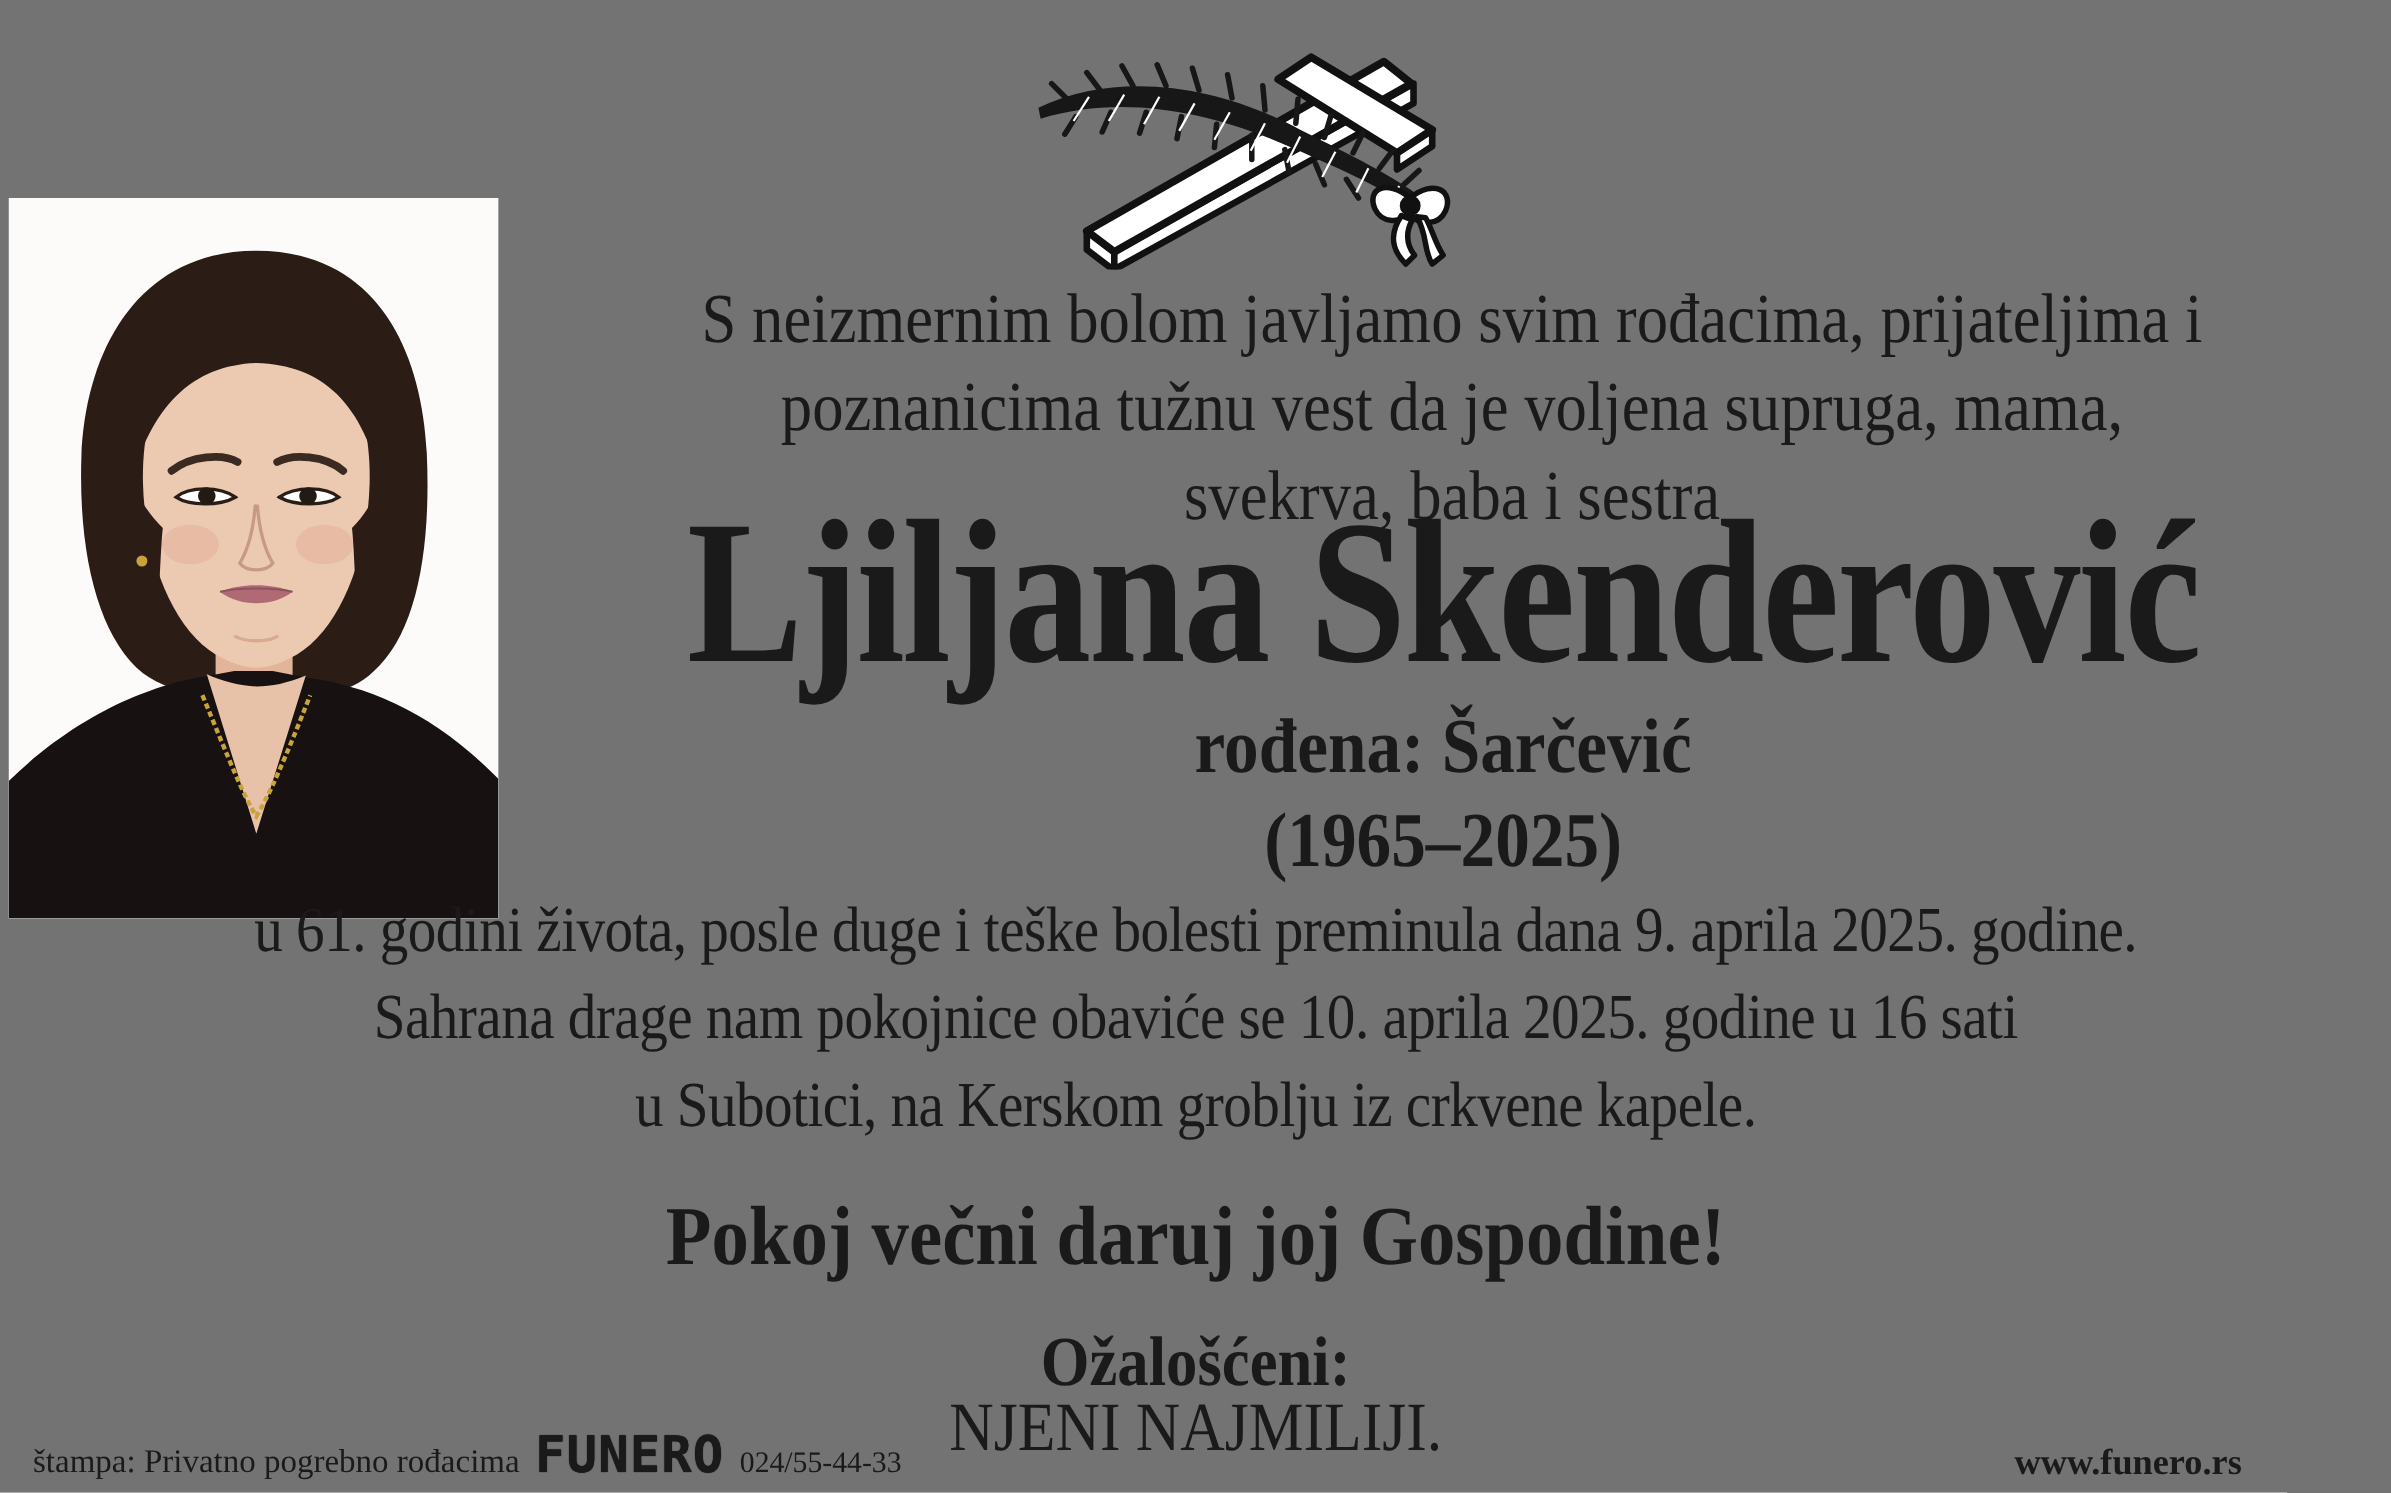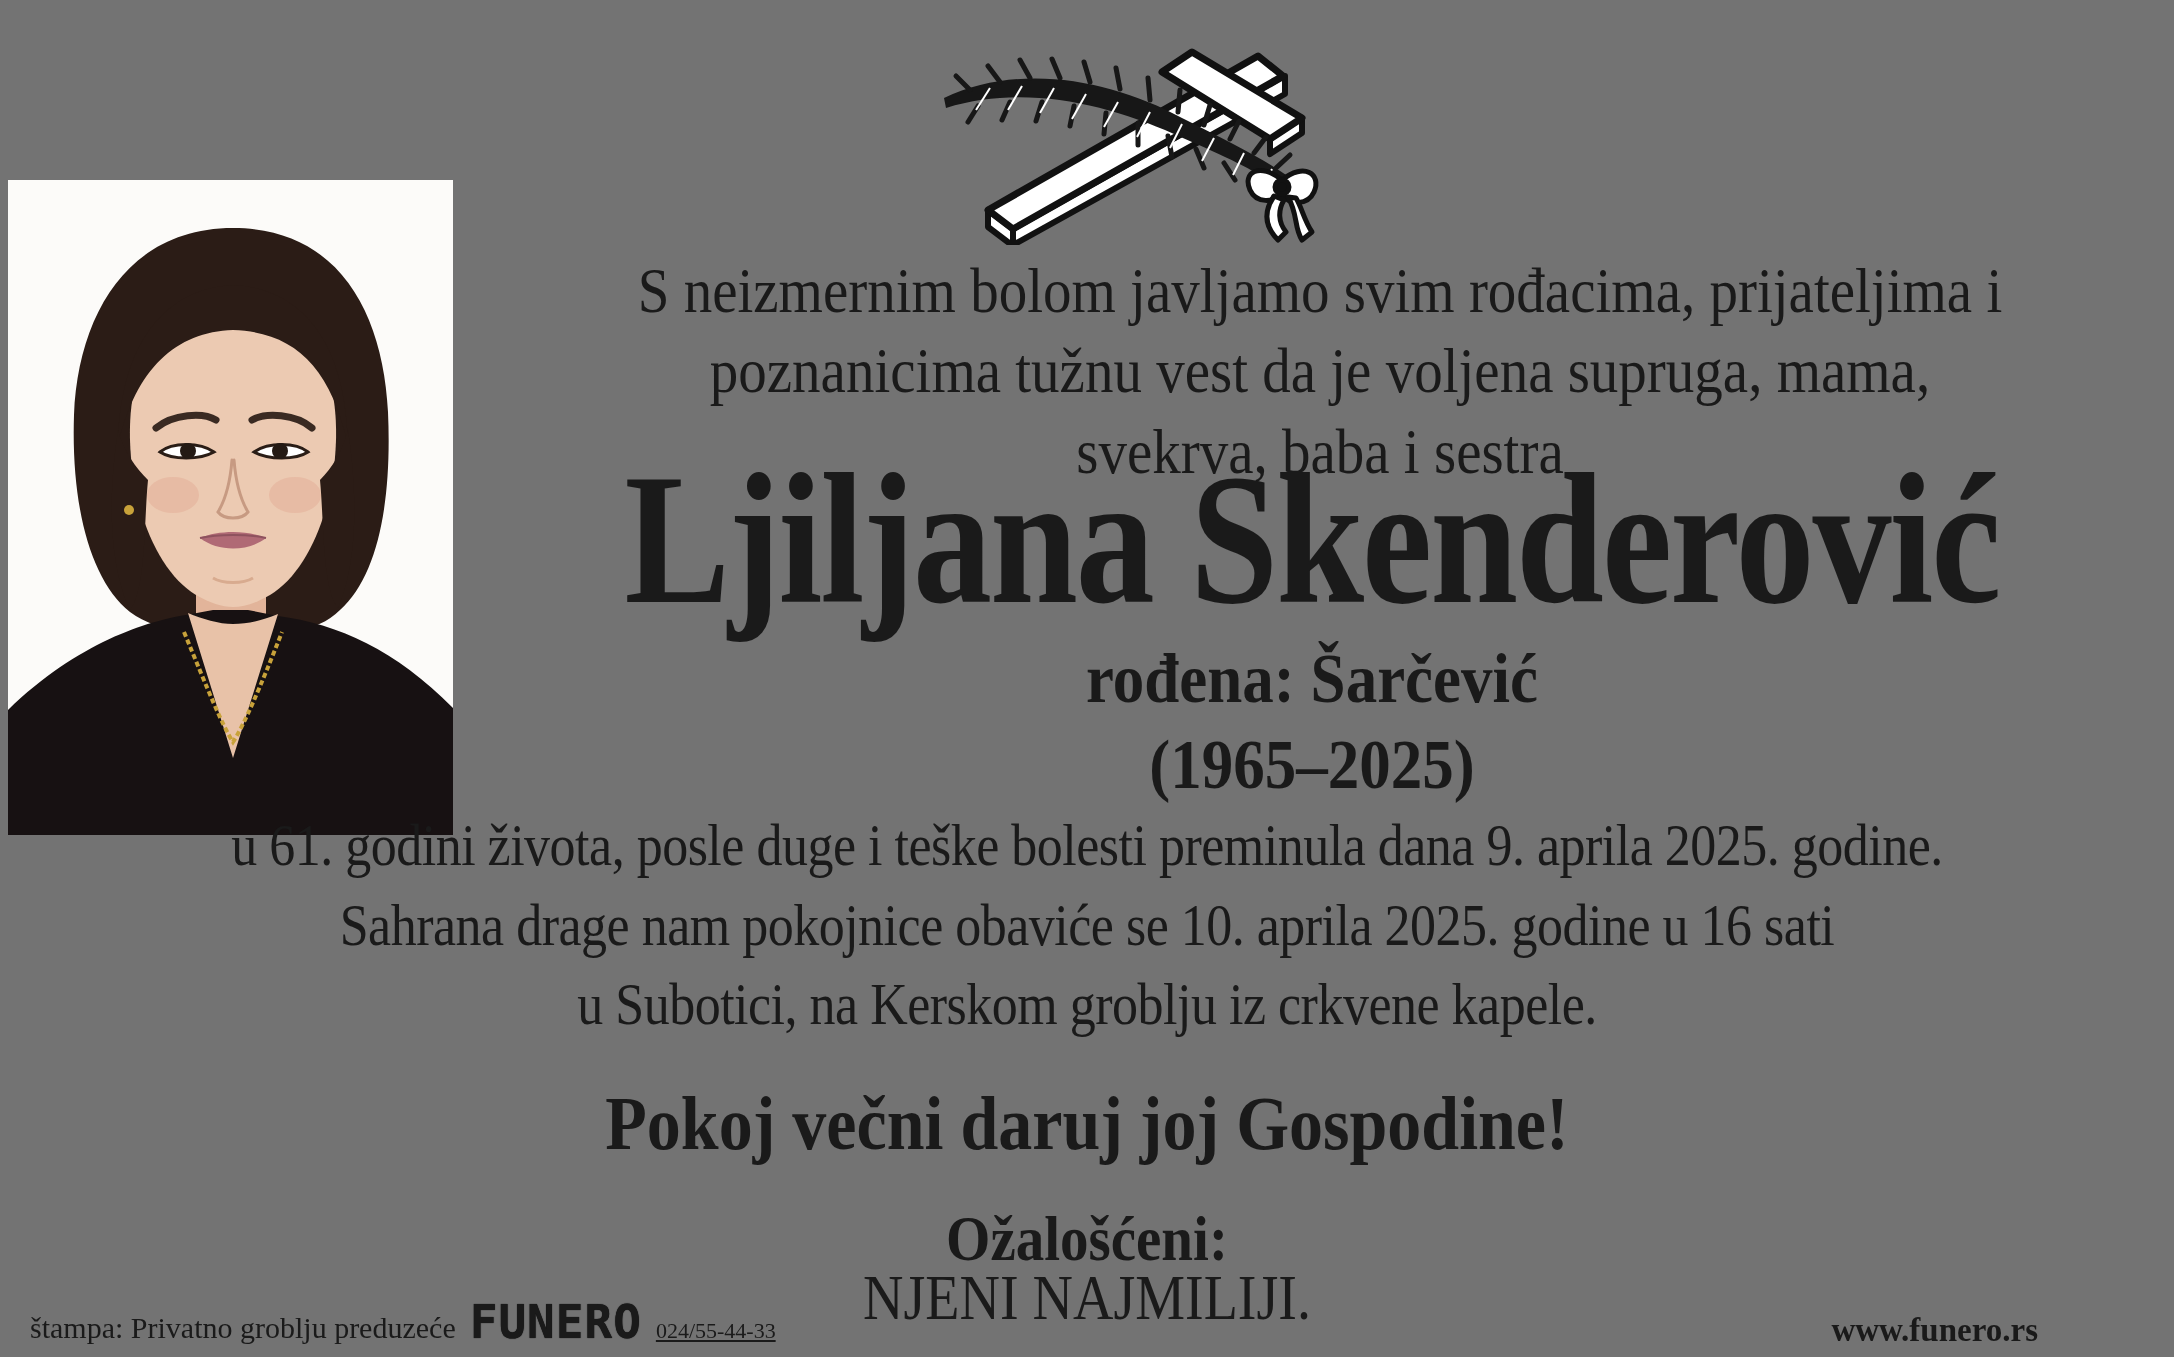--- a/index.html
+++ b/index.html
@@ -44,21 +44,21 @@
   .mourners-label{left:0;top:1204px;width:2174px;font-size:57px;font-weight:bold;line-height:1.1;}
   .mourners-names{left:0;top:1264px;width:2174px;font-size:56px;line-height:1.1;}
 
   
   .footer-left{left:30px;bottom:8px;font-size:30px;white-space:nowrap;display:flex;align-items:baseline;gap:14px;}
   .funero-logo{
     font-family:"DejaVu Sans Mono", monospace;
     font-weight:bold;font-size:46px;letter-spacing:1px;
     text-shadow:0 0 1px #000;
   }
-  .footer-phone{font-size:22px;text-decoration:underline;}
+  .footer-phone{font-size:27px;}
   .footer-right{right:136px;bottom:8px;font-size:33px;font-weight:bold;white-space:nowrap;}
 </style>
 </head>
 <body>
 
 <div class="page">
 
   <div class="abs cross-art">
     <svg viewBox="0 0 415 235" xmlns="http://www.w3.org/2000/svg">
 
@@ -187,19 +187,19 @@
     <p class="body-line">Sahrana drage nam pokojnice obaviće se 10. aprila 2025. godine u 16 sati</p>
     <p class="body-line">u Subotici, na Kerskom groblju iz crkvene kapele.</p>
   </div>
 
   <div class="abs prayer center cond">Pokoj večni daruj joj Gospodine!</div>
 
   <div class="abs mourners-label center cond">Ožalošćeni:</div>
   <div class="abs mourners-names center cond">NJENI NAJMILIJI.</div>
 
   <div class="abs footer-left">
-    <span>štampa: Privatno groblju preduzeće</span>
+    <span>štampa: Privatno pogrebno rođacima</span>
     <span class="funero-logo">FUNERO</span>
     <span class="footer-phone">024/55-44-33</span>
   </div>
   <div class="abs footer-right">www.funero.rs</div>
 
 </div>
 
 </body></html>

